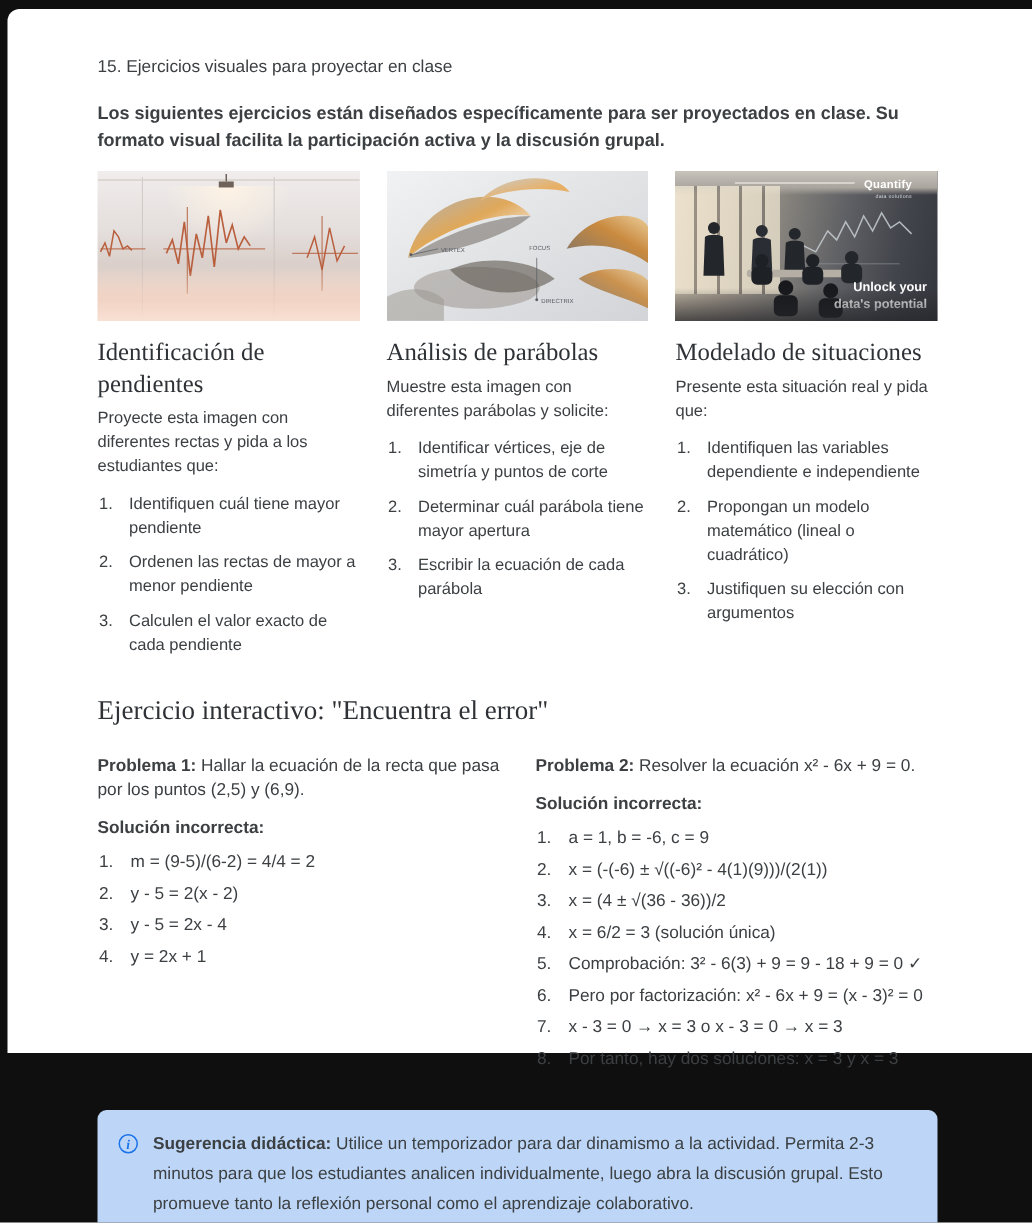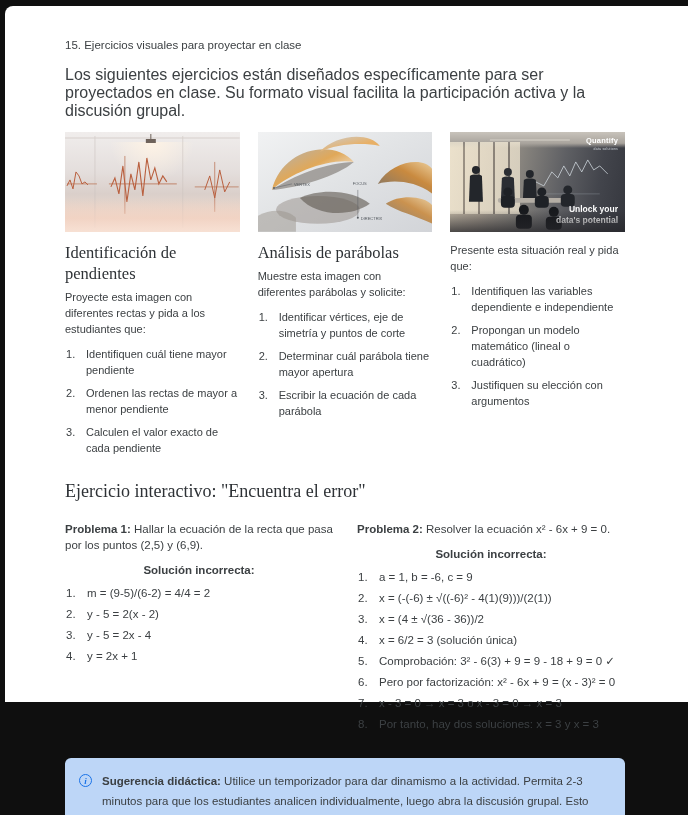--- a/index.html
+++ b/index.html
@@ -12,21 +12,21 @@
   }
   .page {
     margin:6px 0 0 5px;
     width:683px; height:696px;
     background:#ffffff;
     border-radius:8px 0 0 0;
   }
   .content { padding:32px 63px 0 60px; }
 
   .doc-subtitle { font-size:11.5px; line-height:15px; color:#3c4043; margin-bottom:13px; }
-  .intro { font-size:16px; line-height:18px; margin-bottom:12px; }
+  .intro { font-size:12px; line-height:18px; margin-bottom:12px;font-weight:bold; }
 
   
   .cards { display:flex; gap:18px; }
   .card { flex:1 1 0; min-width:0; }
   .card-img { width:100%; height:100px; position:relative; overflow:hidden; margin-bottom:10px; }
 
   .card h3 {
     font-family:"Liberation Serif","DejaVu Serif",serif;
     font-size:16.5px; font-weight:400; color:#2e3236;
     line-height:21px; margin-bottom:5px;
@@ -68,39 +68,39 @@
     background:repeating-linear-gradient(90deg,
       rgba(250,240,218,.85) 0 13px, rgba(110,102,94,.55) 13px 15px);
     opacity:.8;
   }
   .img-office .floor {
     position:absolute; bottom:0; left:0; width:100%; height:22px;
     background:linear-gradient(180deg, rgba(40,40,44,0) 0%, rgba(38,38,42,.75) 100%);
   }
   .img-office svg { position:absolute; inset:0; }
   .img-office .brand {
-    position:absolute; top:5px; right:7px; color:#fff; font-size:7.5px; font-weight:bold; letter-spacing:.2px;
+    position:absolute; top:5px; right:17px; color:#fff; font-size:7.5px; font-weight:bold; letter-spacing:.2px;
     text-align:right; line-height:8px;
   }
   .img-office .brand small { display:block; font-weight:normal; font-size:3.5px; color:#cfd4da; }
   .img-office .tagline {
     position:absolute; bottom:7px; right:7px; color:#fff; font-size:8.5px; font-weight:bold;
     text-align:right; line-height:10.5px; width:70px;
   }
 
   
   h2.serif {
     font-family:"Liberation Serif","DejaVu Serif",serif;
     font-size:18px; font-weight:400; color:#2e3236;
     margin-top:16px; margin-bottom:12px; line-height:24px;
   }
   .problems { display:flex; gap:24px; margin-top:18px; }
   .pcol { flex:1 1 0; min-width:0; }
   .pcol p.statement { font-size:11.5px; line-height:16px; margin-bottom:11px; }
-  .pcol p.sol { font-size:11.5px; font-weight:bold; margin-bottom:10px;text-align:center; }
+  .pcol p.sol { font-size:11.5px; font-weight:bold; margin-bottom:10px; }
   .pcol ol.num { font-size:11.5px; line-height:15px; }
   .pcol ol.num li { margin-bottom:6px; padding-left:22px; }
   b { font-weight:bold;margin-top:48px; }
 
   
   .callout {
     margin-top:20px;
     background:#bdd6f7;
     border-radius:6px;
     padding:13px 16px 13px 14px;
@@ -226,20 +226,21 @@
             <rect x="96" y="85" width="16" height="13" rx="4" fill="#17191d"></rect>
             <line x1="40" y1="8" x2="120" y2="8" stroke="#e8e4da" stroke-width="1.2" opacity="0.7"></line>
           </svg>
           <div class="brand">
             <span>Quantify</span>
             <small>data solutions</small>
           </div>
           <div class="tagline">Unlock your data's potential</div>
           <div class="floor"></div>
         </div>
+        <h3>Modelado de situaciones</h3>
         <p class="lead">Presente esta situación real y pida que:</p>
         <ol class="num">
           <li>Identifiquen las variables dependiente e independiente</li>
           <li>Propongan un modelo matemático (lineal o cuadrático)</li>
           <li>Justifiquen su elección con argumentos</li>
         </ol>
       </div>
     </div>
 
     <h2 class="serif">Ejercicio interactivo: "Encuentra el error"</h2>

